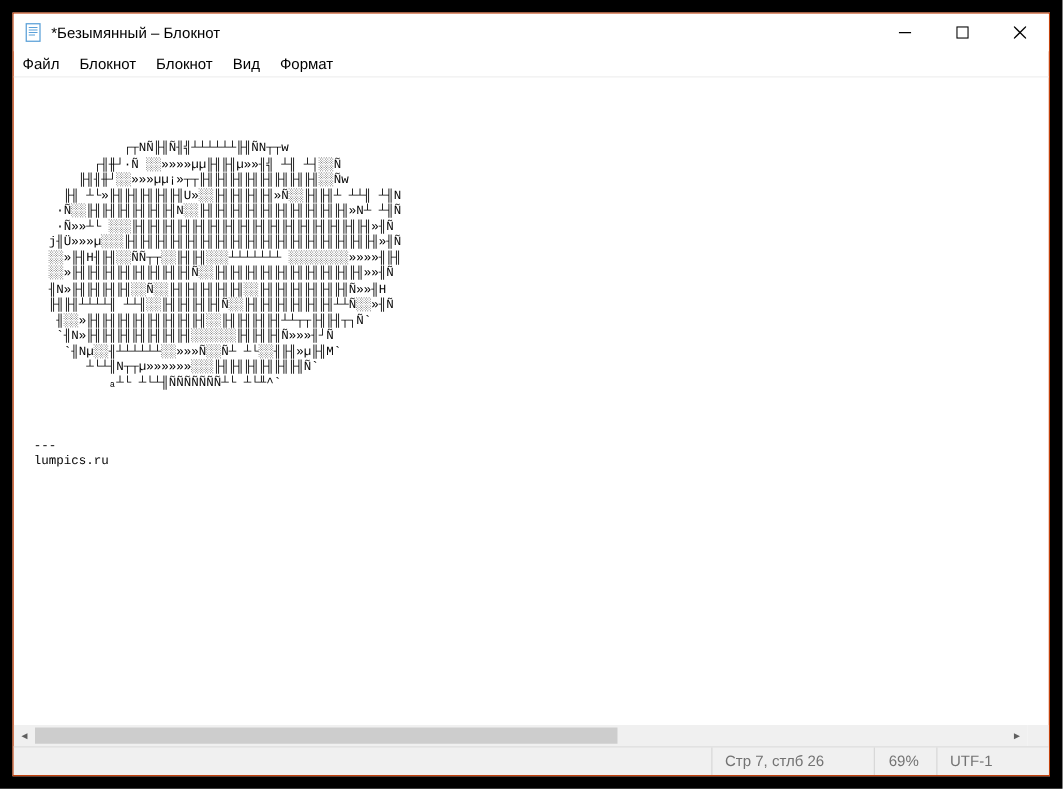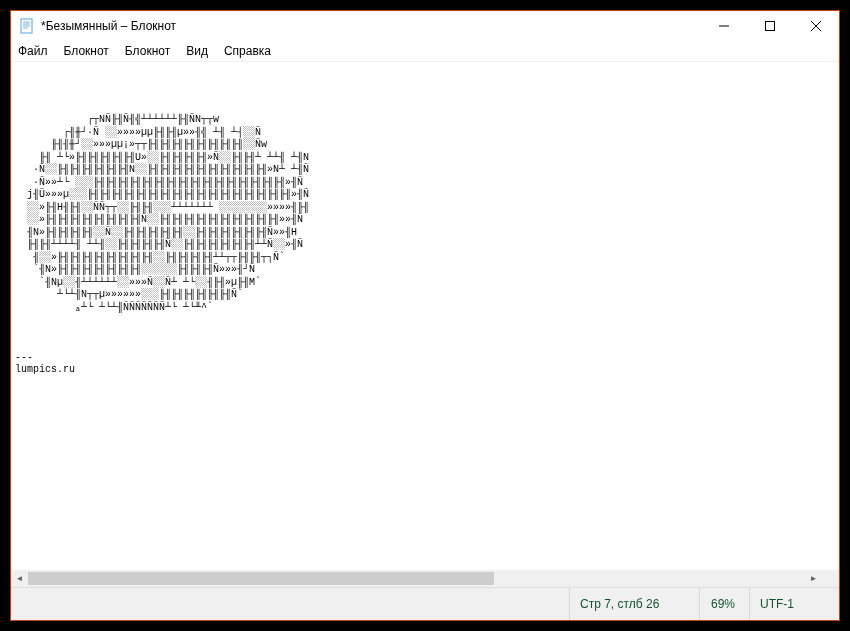--- a/index.html
+++ b/index.html
@@ -69,21 +69,21 @@
       flex: 1;
       position: relative;
       overflow: hidden;
       border-top: 1px solid #f0f0f0;
     }
     .text-content {
       font-family: Consolas, 'Courier New', monospace;
       font-size: 10px;
       line-height: 1.25;
       white-space: pre;
-      padding: 2px 4px;
+      padding: 2px 16px;
       color: #000;
       overflow: auto;
       width: 100%;
       height: 100%;
     }
     .scrollbar-h {
       position: absolute;
       bottom: 0;
       left: 0;
       right: 17px;
@@ -108,26 +108,26 @@
       width: 60%;
       background: #cdcdcd;
     }
     .scrollbar-v-spacer {
       position: absolute;
       right:0; bottom:0;
       width:17px; height:17px;
       background:#f0f0f0;
     }
     .statusbar {
-      height: 33px;
+      height: 23px;
       display: flex;
       align-items: center;
       background: #f0f0f0;
       font-size: 12px;
-      color: #14532d;
+      color: #737373;
       border-top: 1px solid #ddd;
     }
     .status-spacer { flex: 1; }
     .status-cell {
       padding: 0 10px;
       border-left: 1px solid #d8d8d8;
       height: 100%;
       display: flex;
       align-items: center;
       min-width: 60px;
@@ -170,21 +170,21 @@
           </svg>
       </div>
     </div>
   </div>
 
   <div class="menubar">
     <span class="menu-item">Файл</span>
     <span class="menu-item">Блокнот</span>
     <span class="menu-item">Блокнот</span>
     <span class="menu-item">Вид</span>
-    <span class="menu-item">Справка</span>
+    <span class="menu-item">Формат</span>
   </div>
 
   <div class="content-area">
     <div class="text-content">
 
 
 
             ┌┬NÑ╟╢Ñ╢╣┴┴┴┴┴┴╟╢ÑN┬┬w
         ┌╢╫┘·Ñ ░░»»»»µµ╟╢╟╢µ»»╢╣ ┴╢ ┴┤░░Ñ
       ╟╢╢╫┘░░»»»µµ¡»┬┬╟╢╟╢╟╢╟╢╟╢╟╢╟╢╟╢░░Ñw

